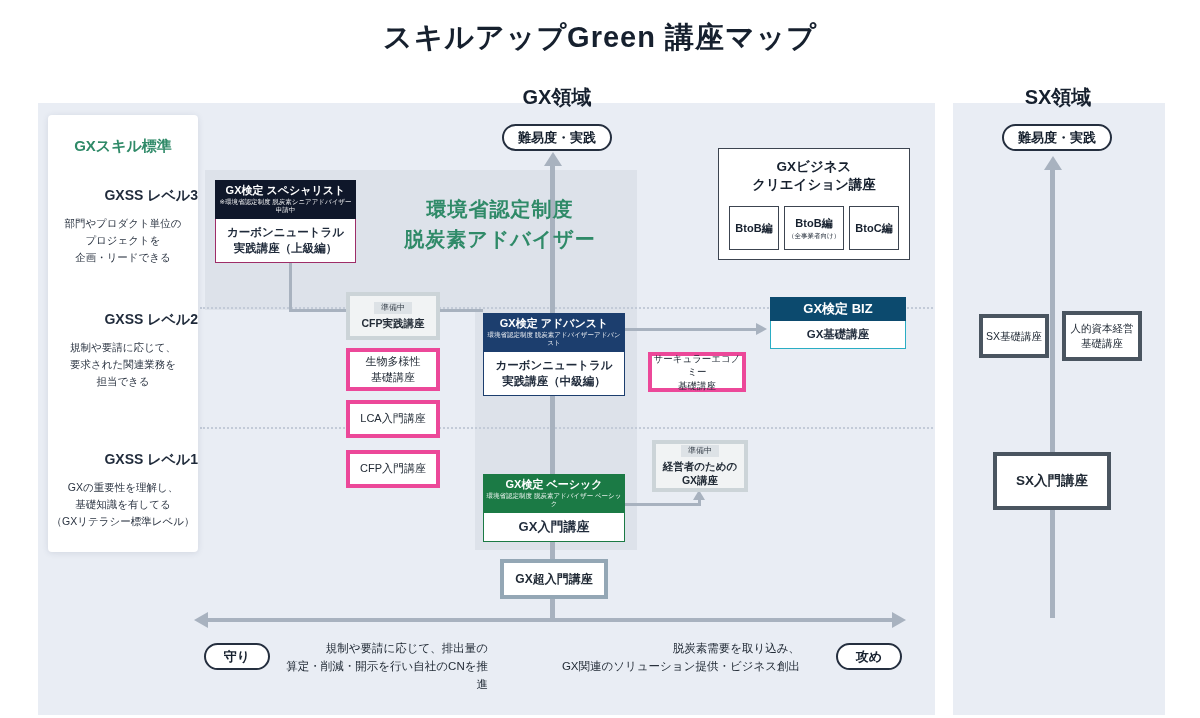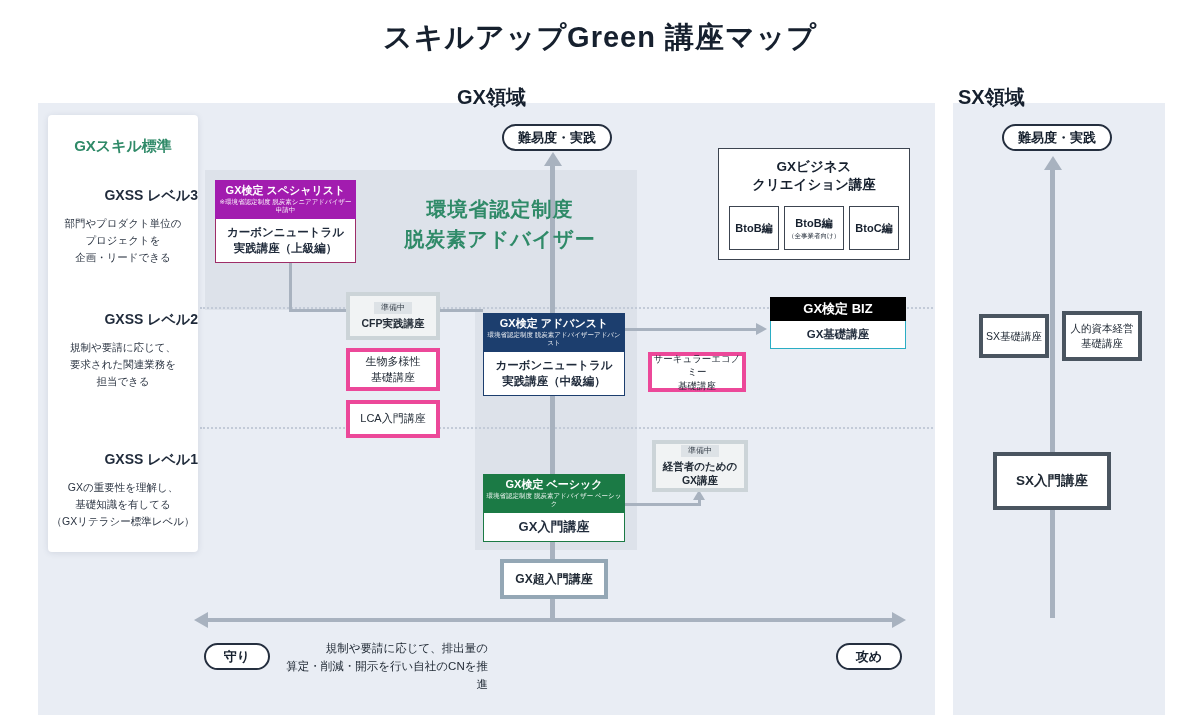--- a/index.html
+++ b/index.html
@@ -1,21 +1,21 @@
 <!DOCTYPE html>
 <html><head>
 <meta charset="utf-8">
 <style>
   html,body { margin:0; padding:0; background:#fff; font-family:"Liberation Sans","DejaVu Sans",sans-serif; }
   .canvas { position:relative; width:1200px; height:718px; background:#ffffff; overflow:hidden; color:#1f2a3a;border-radius:28px; }
   .canvas div { box-sizing:border-box; }
   .pre { white-space:pre-line; }
 
   .title { position:absolute; top:18px; left:0; width:100%; text-align:center; font-size:29px; font-weight:bold; color:#16202e; letter-spacing:1px; z-index:4; }
-  .region-label { position:absolute; top:84px; width:200px; font-size:20px; font-weight:bold; color:#16202e; z-index:4; }
+  .region-label { position:absolute; top:84px; width:200px; text-align:center; font-size:20px; font-weight:bold; color:#16202e; z-index:4; }
 
   .panel { position:absolute; top:103px; height:612px; background:#e9edf4; z-index:0; }
   .shade { position:absolute; background:#dde2ea; z-index:1; }
   .dotted { position:absolute; left:200px; width:733px; height:0; border-top:2px dotted #c3cbd8; z-index:1; }
 
   .pill { position:absolute; background:#fff; border:2px solid #252f3f; border-radius:15px; display:flex; align-items:center; justify-content:center; font-size:13px; font-weight:bold; color:#16202e; z-index:3; }
 
   .vshaft { position:absolute; width:5px; background:#a8b2bf; z-index:2; }
   .hshaft { position:absolute; height:3px; background:#a8b2bf; z-index:2; }
   .tri { position:absolute; width:0; height:0; z-index:2; }
@@ -107,21 +107,21 @@
   <div class="tri tri-up" style="left:284px;top:251px;"></div>
 
   <div class="hshaft" style="left:625px;top:328px;width:132px;"></div>
   <div class="tri tri-right" style="left:756px;top:323px;"></div>
 
   <div class="hshaft" style="left:625px;top:503px;width:76px;"></div>
   <div class="vshaft" style="left:698px;top:498px;height:8px;width:3px;"></div>
   <div class="tri tri-up" style="left:693px;top:490px;"></div>
 
   <div class="cert" style="left:215px;top:180px;width:141px;">
-    <div class="hd" style="background:#a21caf;">
+    <div class="hd" style="background:#0f172a;">
       <div class="hd-t">GX検定 スペシャリスト</div>
       <div class="hd-s">※環境省認定制度 脱炭素シニアアドバイザー 申請中</div>
     </div>
     <div class="bd pre" style="border-color:#9e2d68;">カーボンニュートラル
 実践講座（上級編）</div>
   </div>
 
   <div class="cert" style="left:483px;top:313px;width:142px;">
     <div class="hd" style="background:#1c3e6e;">
       <div class="hd-t">GX検定 アドバンスト</div>
@@ -133,21 +133,21 @@
 
   <div class="cert" style="left:483px;top:474px;width:142px;">
     <div class="hd" style="background:#1b7a45;">
       <div class="hd-t">GX検定 ベーシック</div>
       <div class="hd-s">環境省認定制度 脱炭素アドバイザー ベーシック</div>
     </div>
     <div class="bd" style="border-color:#1b7a45;font-size:13px;">GX入門講座</div>
   </div>
 
   <div class="cert" style="left:770px;top:297px;width:136px;">
-    <div class="hd hd-big" style="background:#000000;">
+    <div class="hd hd-big" style="background:#0c4a6e;">
       <div class="hd-t hd-t-big">GX検定 BIZ</div>
     </div>
     <div class="bd bd-big" style="border-color:#2aadc4;">GX基礎講座</div>
   </div>
 
   <div class="bc-box">
     <div class="bc-title pre">GXビジネス
 クリエイション講座</div>
     <div class="bc-items">
       <div class="bc-item" style="width:50px;">
@@ -163,20 +163,21 @@
     </div>
   </div>
 
   <div class="course prep" style="left:346px;top:292px;width:94px;height:48px;">
     <div class="badge">準備中</div>
     <div class="prep-label">CFP実践講座</div>
   </div>
   <div class="course pre" style="left:346px;top:348px;width:94px;height:43px;">生物多様性
 基礎講座</div>
   <div class="course" style="left:346px;top:400px;width:94px;height:38px;">LCA入門講座</div>
+  <div class="course" style="left:346px;top:450px;width:94px;height:38px;">CFP入門講座</div>
   <div class="course pre" style="left:648px;top:352px;width:98px;height:40px;font-size:9.5px;">サーキュラーエコノミー
 基礎講座</div>
   <div class="course prep" style="left:652px;top:440px;width:96px;height:52px;">
     <div class="badge">準備中</div>
     <div class="prep-label pre">経営者のための
 GX講座</div>
   </div>
   <div class="course" style="left:500px;top:559px;width:108px;height:40px;border-color:#94a7b5;font-weight:600;font-size:12px;">GX超入門講座</div>
 
   <div class="course sxbox" style="left:979px;top:314px;width:70px;height:44px;">SX基礎講座</div>
@@ -186,14 +187,16 @@
 
   <div class="hshaft" style="left:208px;top:618px;width:684px;height:4px;"></div>
   <div class="tri tri-left-end" style="left:194px;top:612px;"></div>
   <div class="tri tri-right-end" style="left:892px;top:612px;"></div>
 
   <div class="pill" style="left:204px;top:643px;width:66px;height:27px;">守り</div>
   <div class="pill" style="left:836px;top:643px;width:66px;height:27px;">攻め</div>
 
   <div class="bottom-text pre" style="left:278px;width:210px;">規制や要請に応じて、排出量の
 算定・削減・開示を行い自社のCNを推進</div>
+  <div class="bottom-text pre" style="left:540px;width:260px;">脱炭素需要を取り込み、
+GX関連のソリューション提供・ビジネス創出</div>
 
 </div>
 
 </body></html>

